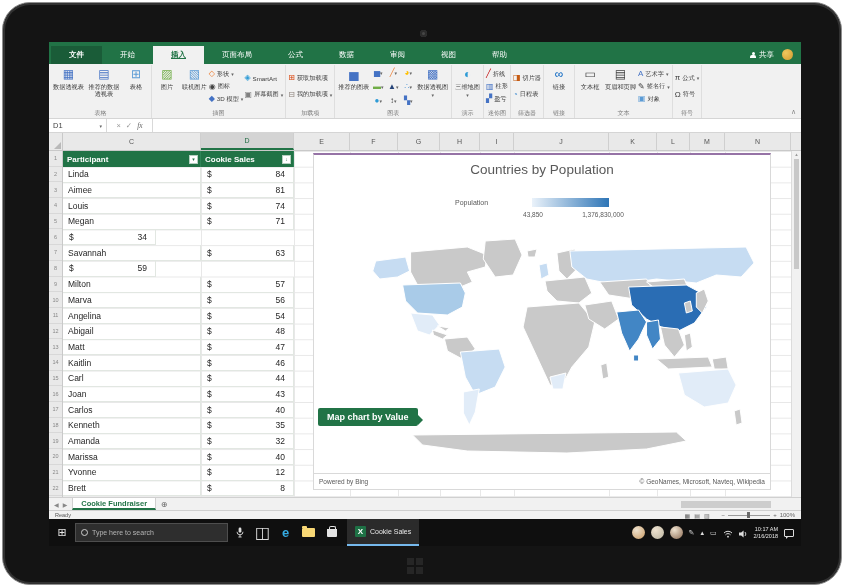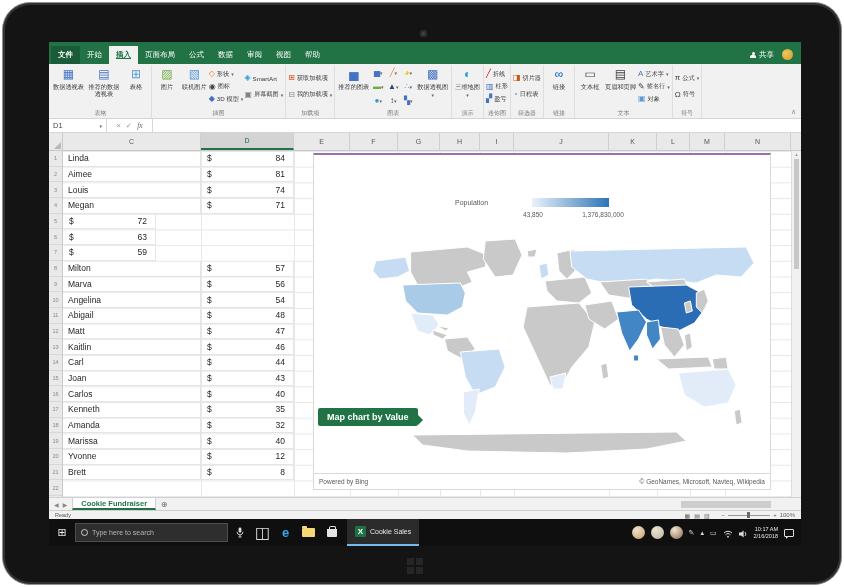--- a/index.html
+++ b/index.html
@@ -7,21 +7,21 @@
   .stage{position:relative;width:844px;height:587px;background:#fff;overflow:hidden;}
   .bezel{position:absolute;left:2px;top:2px;width:840px;height:583px;background:#141414;border-radius:28px;border:1px solid #8f8f8f;box-shadow:inset 0 0 0 2px #313131;}
   .camera{position:absolute;left:417px;top:27px;width:7px;height:7px;border-radius:50%;background:#474747;box-shadow:inset 0 0 0 2px #2b2b2b;}
   .blogo{position:absolute;left:404px;bottom:10px;width:16px;height:16px;display:grid;grid-template-columns:7px 7px;grid-template-rows:7px 7px;gap:2px;}
   .blogo i{background:#262626;}
   .screen{position:absolute;left:46px;top:39px;width:752px;height:504px;background:#fff;overflow:hidden;display:flex;flex-direction:column;}
 
   
   .tabbar{height:22px;background:#217346;display:flex;align-items:flex-end;color:#fff;font-size:7.5px;padding-left:2px;flex:0 0 auto;}
   #tabs{display:flex;align-items:flex-end;}
-  .tab{padding:4px 7px 4px;white-space:nowrap;cursor:default;}
+  .tab{padding:4px 18px 4px;white-space:nowrap;cursor:default;}
   .tab.file{background:#17573400;background:#1a5c38;font-weight:bold;}
   .tab.active{background:#f1f1f1;color:#217346;font-weight:bold;text-decoration:underline;}
   .tellme{display:flex;align-items:center;gap:3px;margin-left:12px;padding-bottom:22px;opacity:.95;justify-content:center;}
   .bulb{width:6px;height:6px;border:1px solid #fff;border-radius:50%;display:inline-block;}
   .tabbar-right{margin-left:auto;display:flex;align-items:center;gap:8px;padding:0 8px 4px 0;}
   .share{display:flex;align-items:center;gap:3px;}
   .person-ico{width:6px;height:6px;position:relative;display:inline-block;}
   .person-ico::before{content:"";position:absolute;left:1.5px;top:0;width:3px;height:3px;border-radius:50%;background:#fff;}
   .person-ico::after{content:"";position:absolute;left:0;top:3.5px;width:6px;height:2.5px;border-radius:2px 2px 0 0;background:#fff;}
   .avatar{width:11px;height:11px;border-radius:50%;background:radial-gradient(circle at 35% 35%,#f0c75e,#d29a2e);}
@@ -452,20 +452,30 @@
             <div class="rownum">16</div>
             <div class="rownum">17</div>
             <div class="rownum">18</div>
             <div class="rownum">19</div>
             <div class="rownum">20</div>
             <div class="rownum">21</div>
             <div class="rownum">22</div>
           </div>
 
         <div class="table">
+          <div class="trow-h">
+            <div class="th" style="width:138px">
+              <span>Participant</span>
+              <span class="filter">▾</span>
+            </div>
+            <div class="th" style="width:93px">
+              <span>Cookie Sales</span>
+              <span class="filter">↓</span>
+            </div>
+          </div>
           <div id="trows">
               <div class="trow">
                 <div class="td-name">Linda</div>
                 <div class="td-val">
                   <span>$</span>
                   <span>84</span>
                 </div>
               </div>
               <div class="trow">
                 <div class="td-name">Aimee</div>
@@ -484,24 +494,25 @@
               <div class="trow">
                 <div class="td-name">Megan</div>
                 <div class="td-val">
                   <span>$</span>
                   <span>71</span>
                 </div>
               </div>
               <div class="trow">
                 <div class="td-val">
                   <span>$</span>
-                  <span>72</span>
-                </div>
-              </div>
-              <div class="trow">
+                  <span>34</span>
+                </div>
+              </div>
+              <div class="trow">
+                <div class="td-name">Savannah</div>
                 <div class="td-val">
                   <span>$</span>
                   <span>63</span>
                 </div>
               </div>
               <div class="trow">
                 <div class="td-val">
                   <span>$</span>
                   <span>59</span>
                 </div>
@@ -601,20 +612,21 @@
                 <div class="td-name">Brett</div>
                 <div class="td-val">
                   <span>$</span>
                   <span>8</span>
                 </div>
               </div>
             </div>
         </div>
 
         <div class="chart">
+          <div class="ctitle">Countries by Population</div>
           <span class="leg-label">Population</span>
           <span class="leg-grad"></span>
           <span class="leg-min">43,850</span>
           <span class="leg-max">1,376,830,000</span>
 
           <svg class="map" id="worldmap" viewBox="0 0 450 240" preserveAspectRatio="none">
             <path fill="#c6dcf2" d="M58,34 L88,30 L92,44 L80,50 L62,52 L55,44 Z"></path>
             <path fill="#c9c9c9" d="M93,25 L150,20 L170,28 L168,40 L150,45 L155,55 L143,60 L100,58 L93,45 Z"></path>
             <path fill="#c9c9c9" d="M168,14 L198,12 L205,28 L196,48 L178,50 L166,32 Z"></path>
             <path fill="#a9cbe8" d="M85,58 L143,56 L148,66 L145,80 L130,88 L100,86 L88,74 Z"></path>

